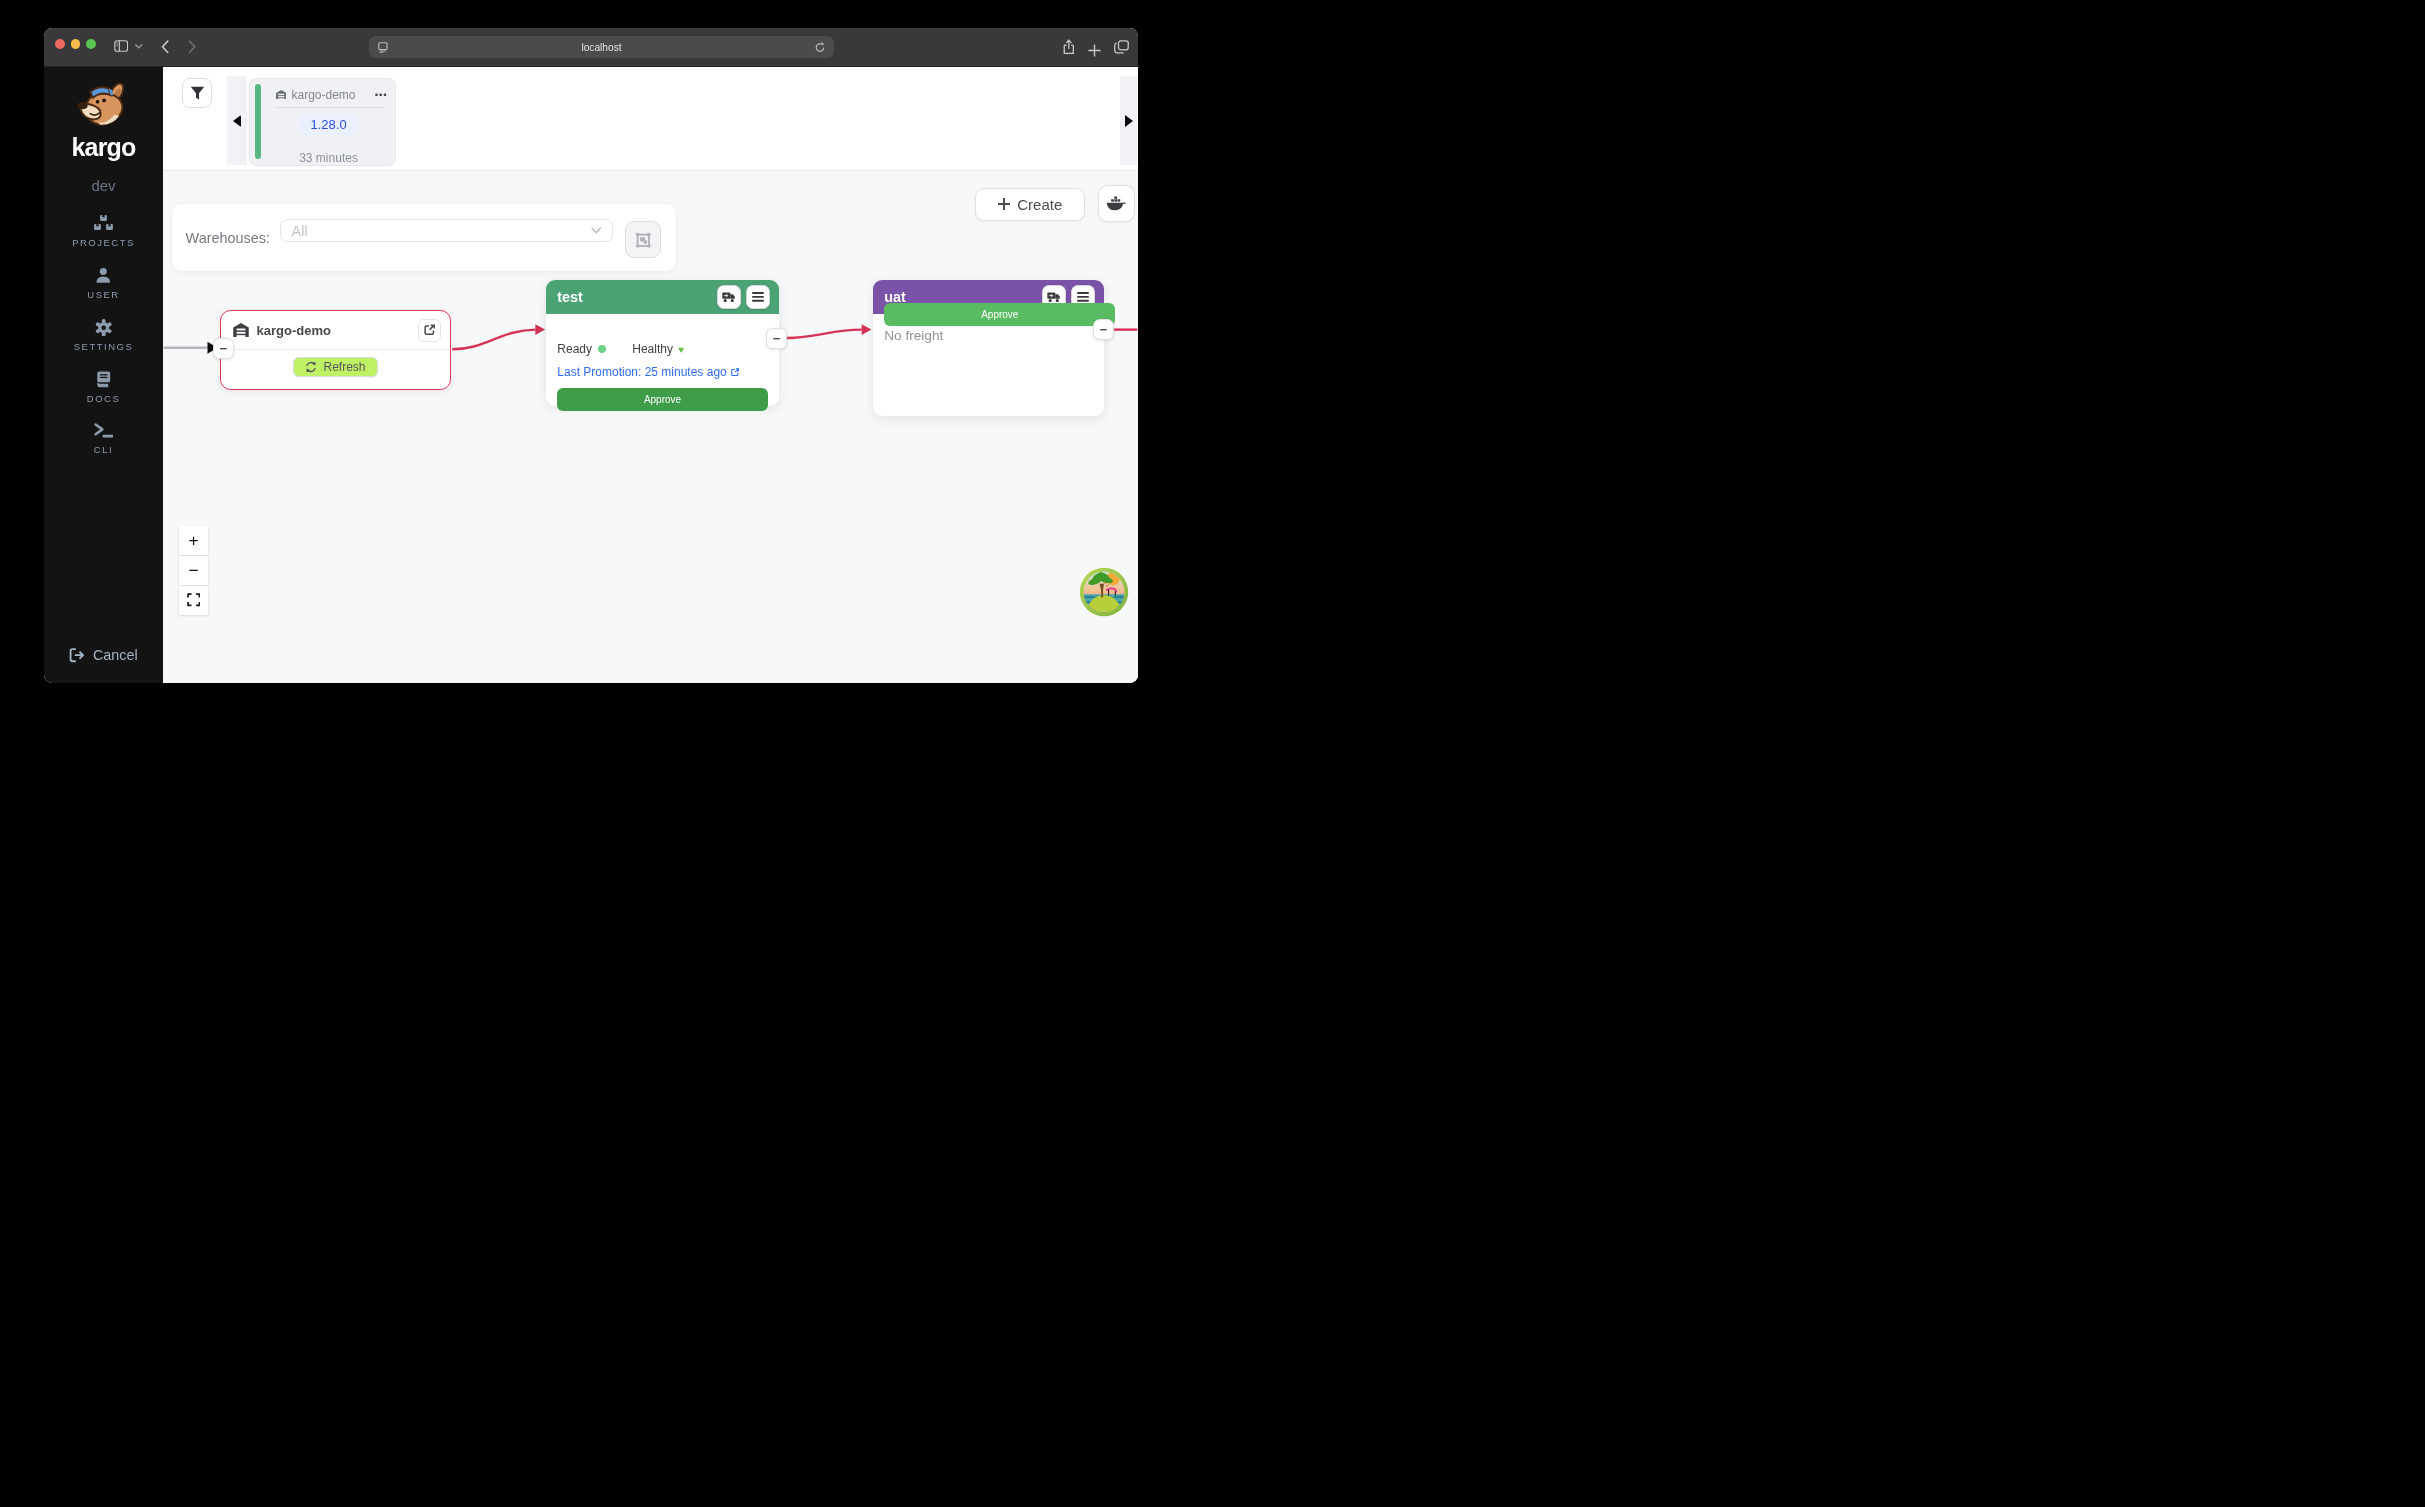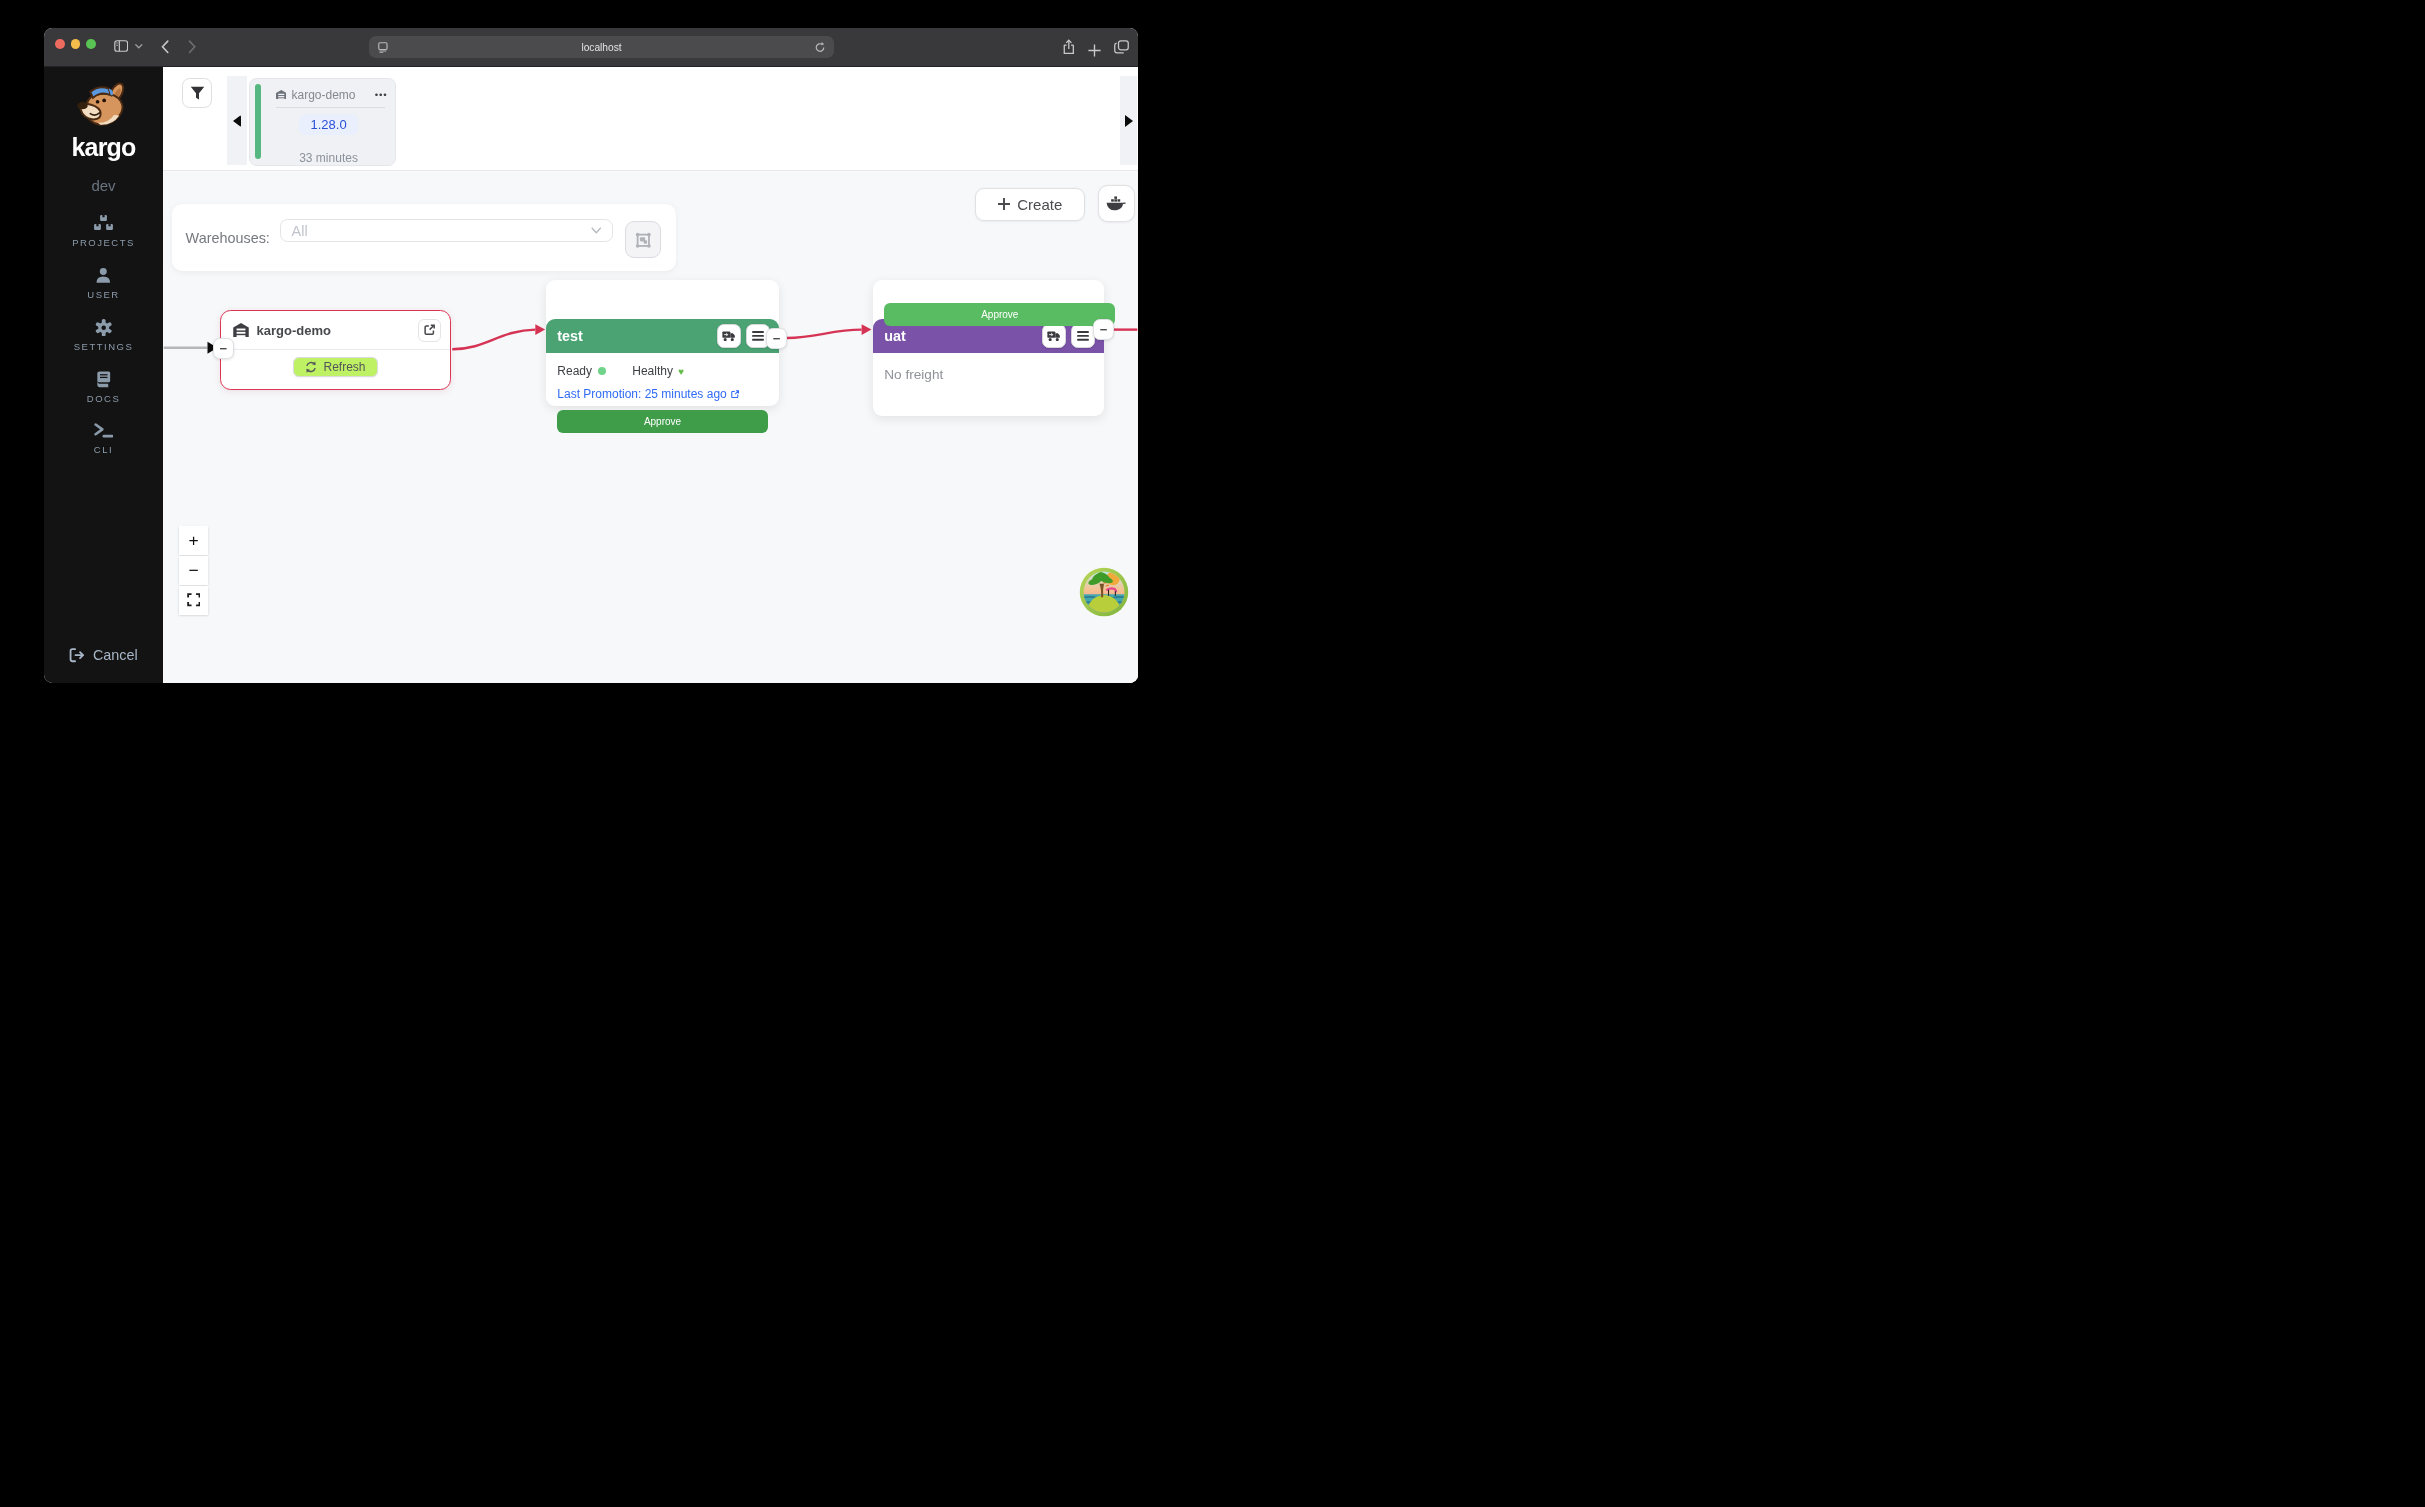--- a/index.html
+++ b/index.html
@@ -85,29 +85,29 @@
     border:0.8px solid #dcdce0; border-radius:6px; font-size:12px; color:#54555a; cursor:pointer;
     box-shadow:0 0.8px 1.5px rgba(0,0,0,.05); font-family:inherit; }
 
   .handle { position:absolute; width:21px; height:21px; background:#fff; border:1.1px solid #dfe0e3; border-radius:6.8px;
     box-shadow:0 0.8px 3px rgba(0,0,0,.13); display:flex; align-items:center; justify-content:center;
     font-size:13px; color:#4a4b50; font-weight:bold; cursor:pointer; z-index:5; }
 
   .stage { border-radius:9px; box-shadow:0 3px 10.6px rgba(0,0,0,.09); }
   .stage-test { left:383px; top:109px; width:233px; height:126px; }
   .stage-uat  { left:710px; top:109px; width:231px; height:136px; }
-  .st-head { height:34px; border-radius:9px 9px 0 0; display:flex; align-items:center; padding:0 9px 0 11.3px;margin-top:39px; }
+  .st-head { height:34px; border-radius:9px 9px 0 0; display:flex; align-items:center; padding:0 9px 0 11.3px; }
   .st-head.green { background:#4ba374; }
   .st-head.purple { background:#7a52a8; }
   .st-name { color:#fff; font-size:14.4px; font-weight:bold; flex:1; }
   .st-btn { width:24px; height:24px; background:#fff; border:0.8px solid #d8d8db; border-radius:6.8px;
     display:flex; align-items:center; justify-content:center; cursor:pointer; box-shadow:0 0.8px 1.5px rgba(0,0,0,.12); }
   .st-btn + .st-btn { margin-left:5.3px; }
   .st-body { padding:9px 11.3px 0 11.3px; }
-  .status-row { display:flex; align-items:center; margin-top:2px; }
+  .status-row { display:flex; align-items:center; margin-top:19px; }
   .status-lbl { font-size:12px; color:#3e4044; }
   .dot { width:8.3px; height:8.3px; border-radius:50%; background:#6fd389; margin-left:6px; }
   .heart { color:#65bd4a; font-size:9.8px; margin-left:5.3px; }
   .gap28 { width:26px; }
   .promo { margin-top:9px; font-size:12px; color:#2f6bf6; cursor:pointer; display:flex; align-items:center; gap:3.8px; }
   .btn-approve { display:block; width:100%; height:23px; border:none; border-radius:6px; color:#fff; font-size:10px;
     cursor:pointer; font-family:inherit; }
   .btn-approve.dark { background:#3f9d4a; margin-top:9px; }
   .btn-approve.light { background:#5abc62; margin-top:11.3px; }
   .nofreight { font-size:13.6px; color:#8f9298; margin-top:4.5px; }

